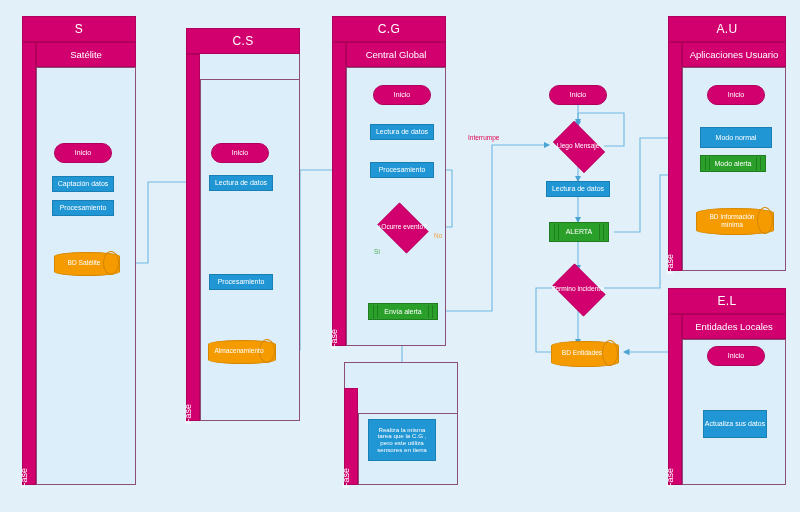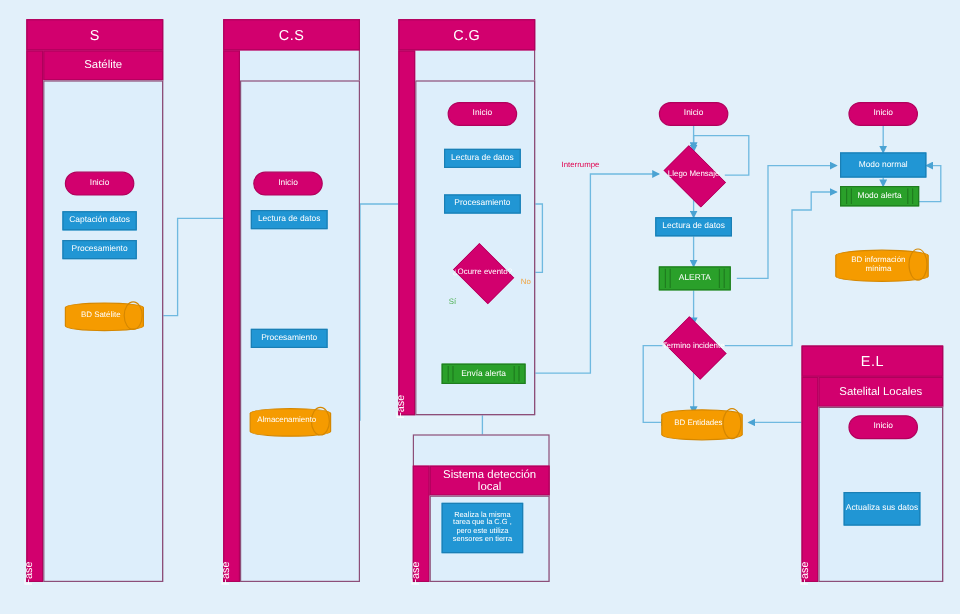--- a/index.html
+++ b/index.html
@@ -182,53 +182,62 @@
   <div class="lane" style="left:22px;top:16px;width:114px;height:469px;">
     <div class="lane-body"></div>
     <div class="lane-title">S</div>
     <div class="lane-sub">Satélite</div>
     <div class="lane-phase">
       <span>Fase</span>
     </div>
     <div class="lane-inner"></div>
   </div>
 
-  <div class="lane" style="left:186px;top:16px;width:114px;height:469px;">
+  <div class="lane" style="left:186px;top:28px;width:114px;height:393px;">
     <div class="lane-body"></div>
     <div class="lane-title">C.S</div>
     <div class="lane-phase">
       <span>Fase</span>
     </div>
     <div class="lane-inner"></div>
   </div>
 
   <div class="lane" style="left:332px;top:16px;width:114px;height:330px;">
     <div class="lane-body"></div>
     <div class="lane-title">C.G</div>
+    <div class="lane-sub">Central Global</div>
     <div class="lane-phase">
       <span>Fase</span>
     </div>
     <div class="lane-inner"></div>
   </div>
 
   <div class="lane" style="left:344px;top:362px;width:114px;height:123px;">
     <div class="lane-body"></div>
-    <div class="lane-sub two">Sistema detección local</div>
-    <div class="lane-phase">
-      <span>Fase</span>
-    </div>
-    <div class="lane-inner"></div>
-  </div>
-
-
+    <div class="lane-phase">
+      <span>Fase</span>
+    </div>
+    <div class="lane-inner"></div>
+  </div>
+
+
+  <div class="lane" style="left:668px;top:16px;width:118px;height:255px;">
+    <div class="lane-body"></div>
+    <div class="lane-title">A.U</div>
+    <div class="lane-sub">Aplicaciones Usuario</div>
+    <div class="lane-phase">
+      <span>Fase</span>
+    </div>
+    <div class="lane-inner"></div>
+  </div>
 
   <div class="lane" style="left:668px;top:288px;width:118px;height:197px;">
     <div class="lane-body"></div>
     <div class="lane-title">E.L</div>
-    <div class="lane-sub">Satelital Locales</div>
+    <div class="lane-sub">Entidades Locales</div>
     <div class="lane-phase">
       <span>Fase</span>
     </div>
     <div class="lane-inner"></div>
   </div>
 
   <div class="node n-terminator" style="left:54px;top:143px;width:58px;height:20px;">
     <span class="lbl">Inicio</span>
   </div>
   <div class="node n-process" style="left:52px;top:176px;width:62px;height:16px;">

